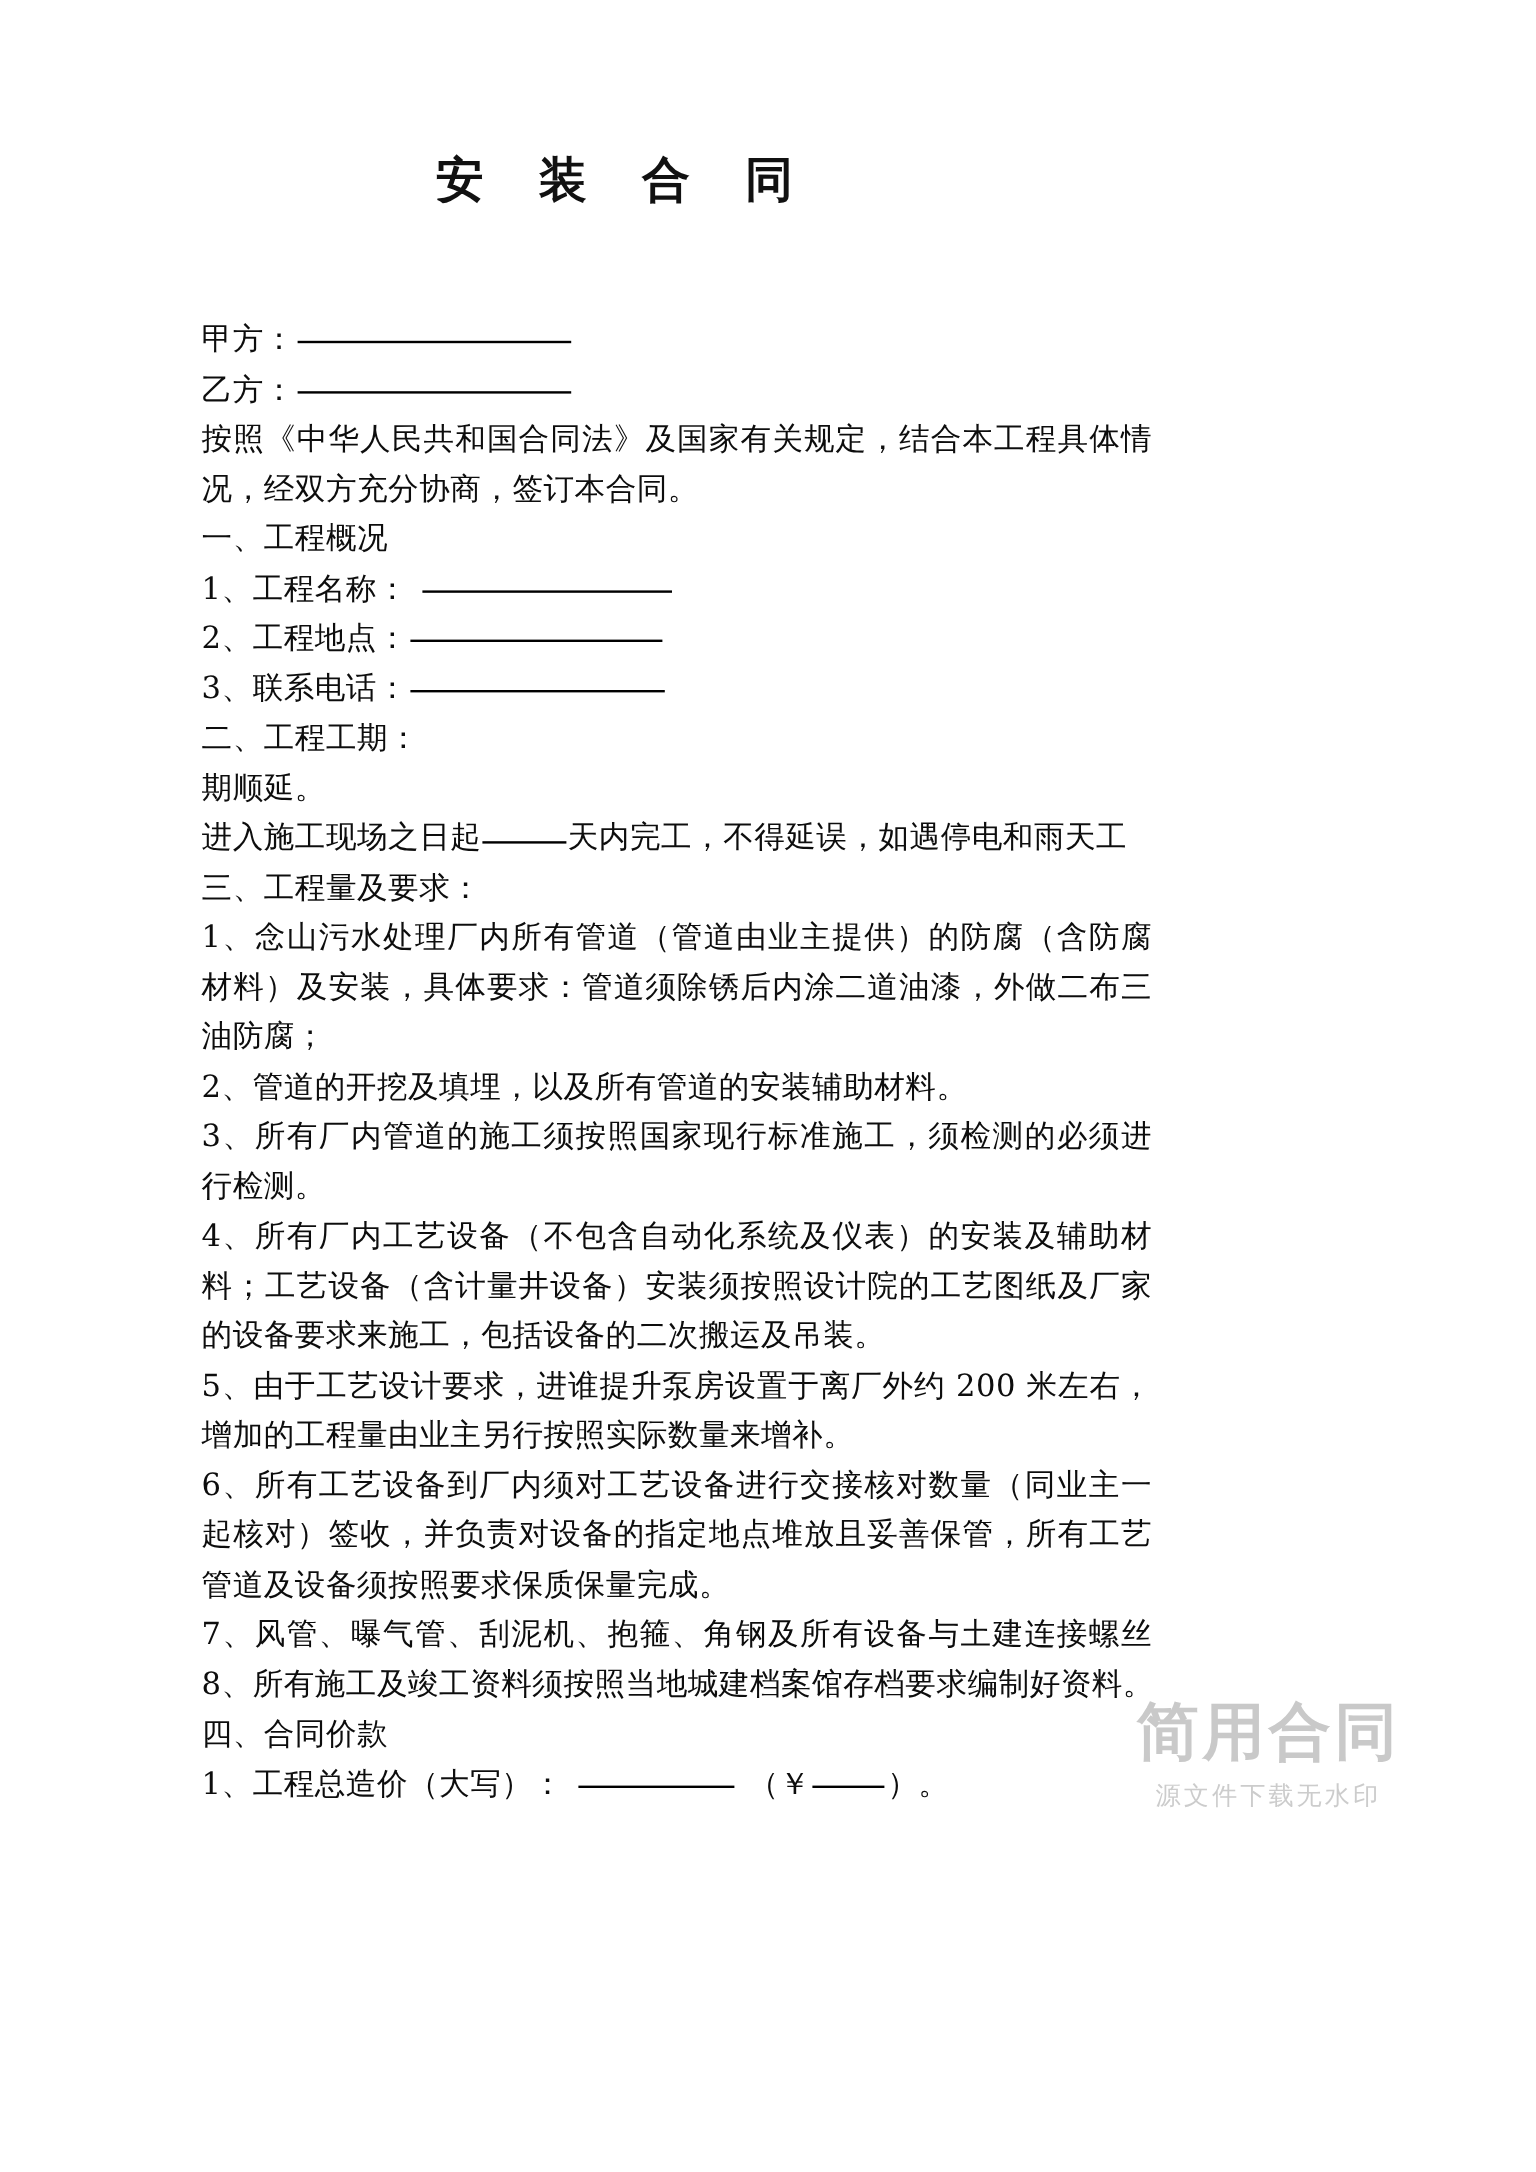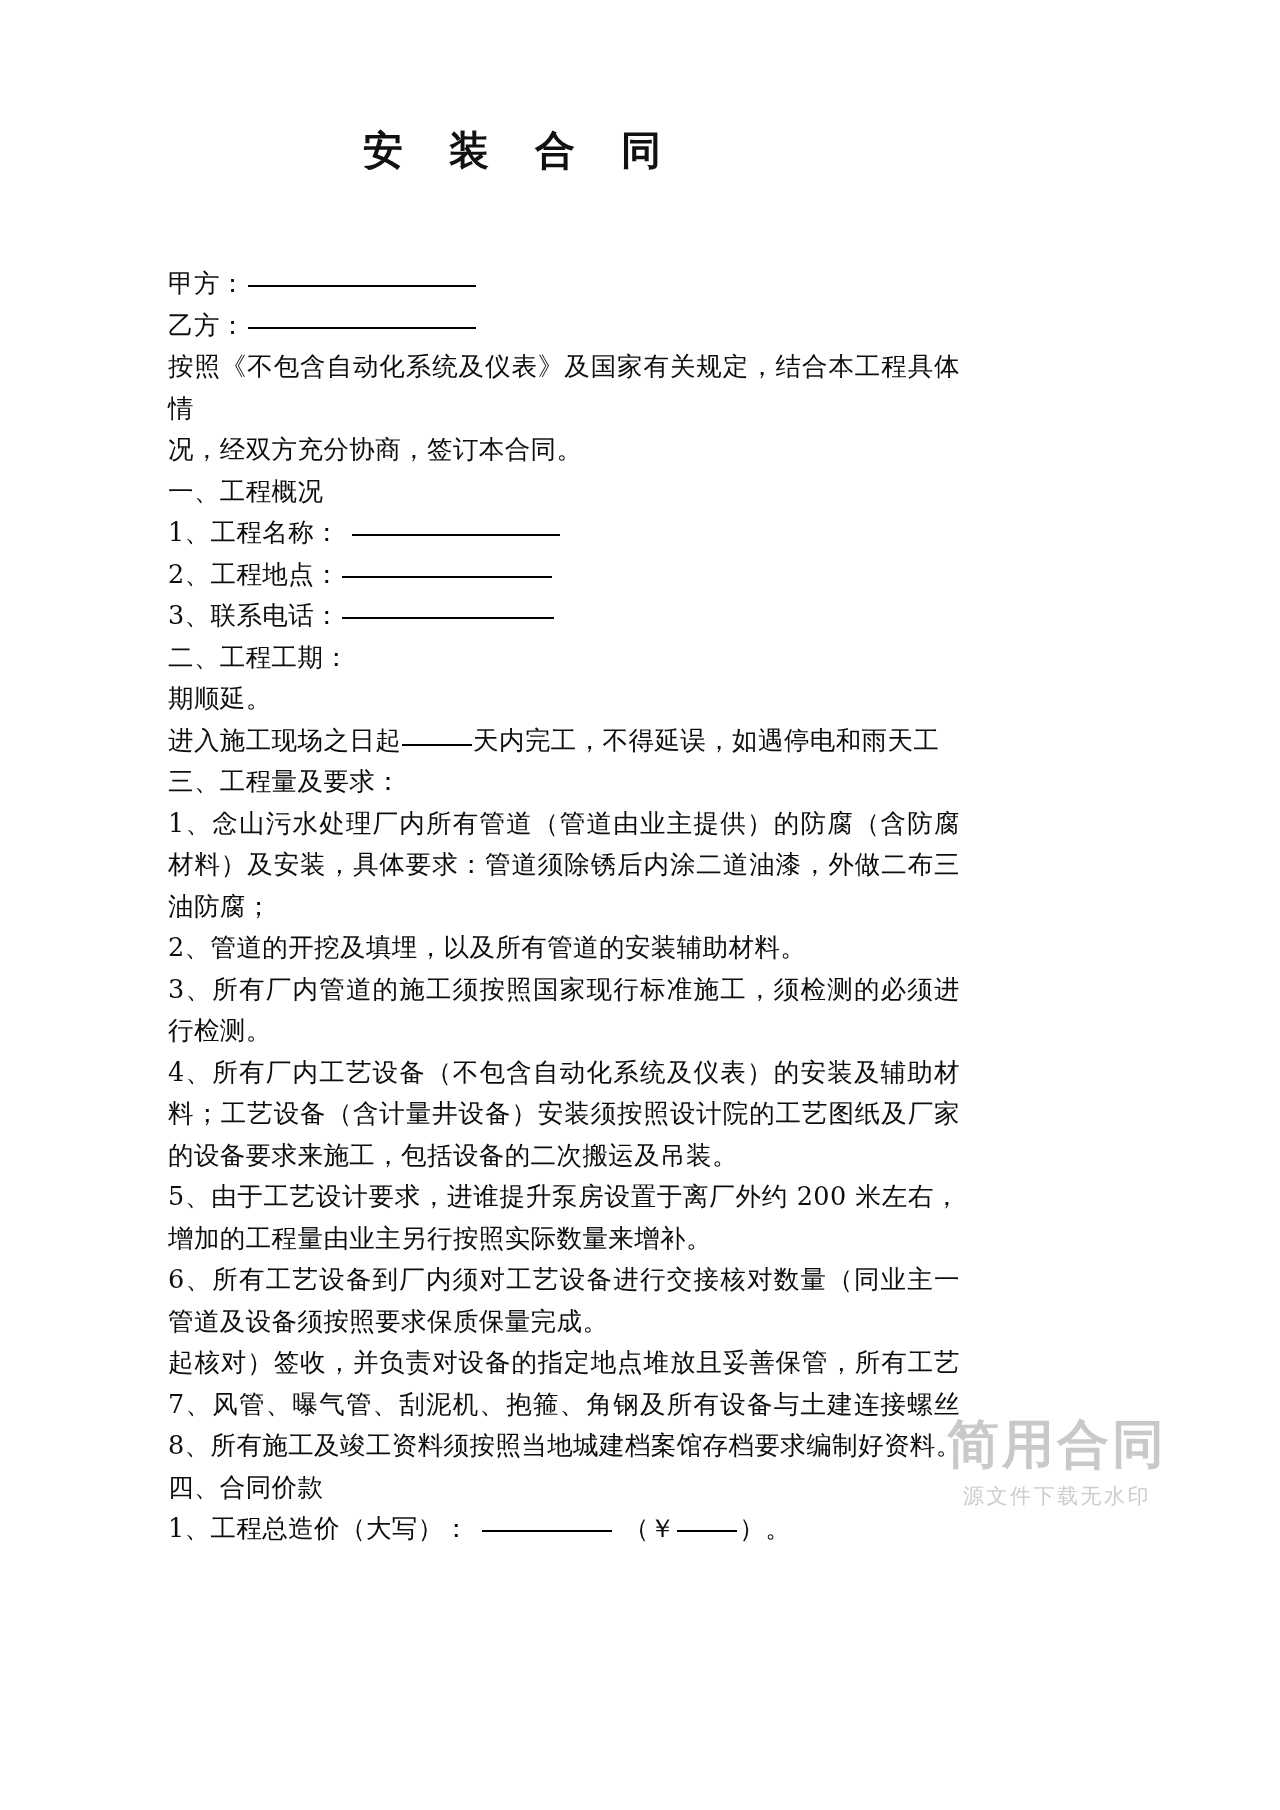--- a/index.html
+++ b/index.html
@@ -114,21 +114,21 @@
 <div class="page">
 
   <div class="doc-title">安 装 合 同</div>
 
   <div class="body-block">
 
     <div class="line"><span>甲方：</span><span class="blank w-jiayi"></span></div>
 
     <div class="line"><span>乙方：</span><span class="blank w-jiayi"></span></div>
 
-    <div class="line justify">按照《不包含自动化系统及仪表》及国家有关规定，结合本工程具体情</div>
+    <div class="line justify">按照《中华人民共和国合同法》及国家有关规定，结合本工程具体情</div>
     <div class="line">况，经双方充分协商，签订本合同。</div>
 
     <div class="line">一、工程概况</div>
     <div class="line"><span>1、工程名称：</span><span class="gap-sm"></span><span class="blank w-name"></span></div>
     <div class="line"><span>2、工程地点：</span><span class="blank w-place"></span></div>
     <div class="line"><span>3、联系电话：</span><span class="blank w-phone"></span></div>
 
     <div class="line">二、工程工期：</div>
     <div class="line">期顺延。</div>
     <div class="line"><span>进入施工现场之日起</span><span class="blank w-days"></span><span>天内完工，不得延误，如遇停电和雨天工</span></div>
@@ -145,22 +145,22 @@
     <div class="line">行检测。</div>
 
     <div class="line justify">4、所有厂内工艺设备（不包含自动化系统及仪表）的安装及辅助材</div>
     <div class="line justify">料；工艺设备（含计量井设备）安装须按照设计院的工艺图纸及厂家</div>
     <div class="line">的设备要求来施工，包括设备的二次搬运及吊装。</div>
 
     <div class="line justify">5、由于工艺设计要求，进谁提升泵房设置于离厂外约 200 米左右，</div>
     <div class="line">增加的工程量由业主另行按照实际数量来增补。</div>
 
     <div class="line justify">6、所有工艺设备到厂内须对工艺设备进行交接核对数量（同业主一</div>
+    <div class="line justify">起核对）签收，并负责对设备的指定地点堆放且妥善保管，所有工艺</div>
     <div class="line">管道及设备须按照要求保质保量完成。</div>
-    <div class="line justify">起核对）签收，并负责对设备的指定地点堆放且妥善保管，所有工艺</div>
 
     <div class="line justify">7、风管、曝气管、刮泥机、抱箍、角钢及所有设备与土建连接螺丝</div>
 
     <div class="line">8、所有施工及竣工资料须按照当地城建档案馆存档要求编制好资料。</div>
 
     <div class="line">四、合同价款</div>
     <div class="line"><span>1、工程总造价（大写）：</span><span class="gap-sm"></span><span class="blank w-total"></span><span class="gap-sm"></span><span>（￥</span><span class="blank w-yuan"></span><span>）。</span></div>
 
   </div>
 

